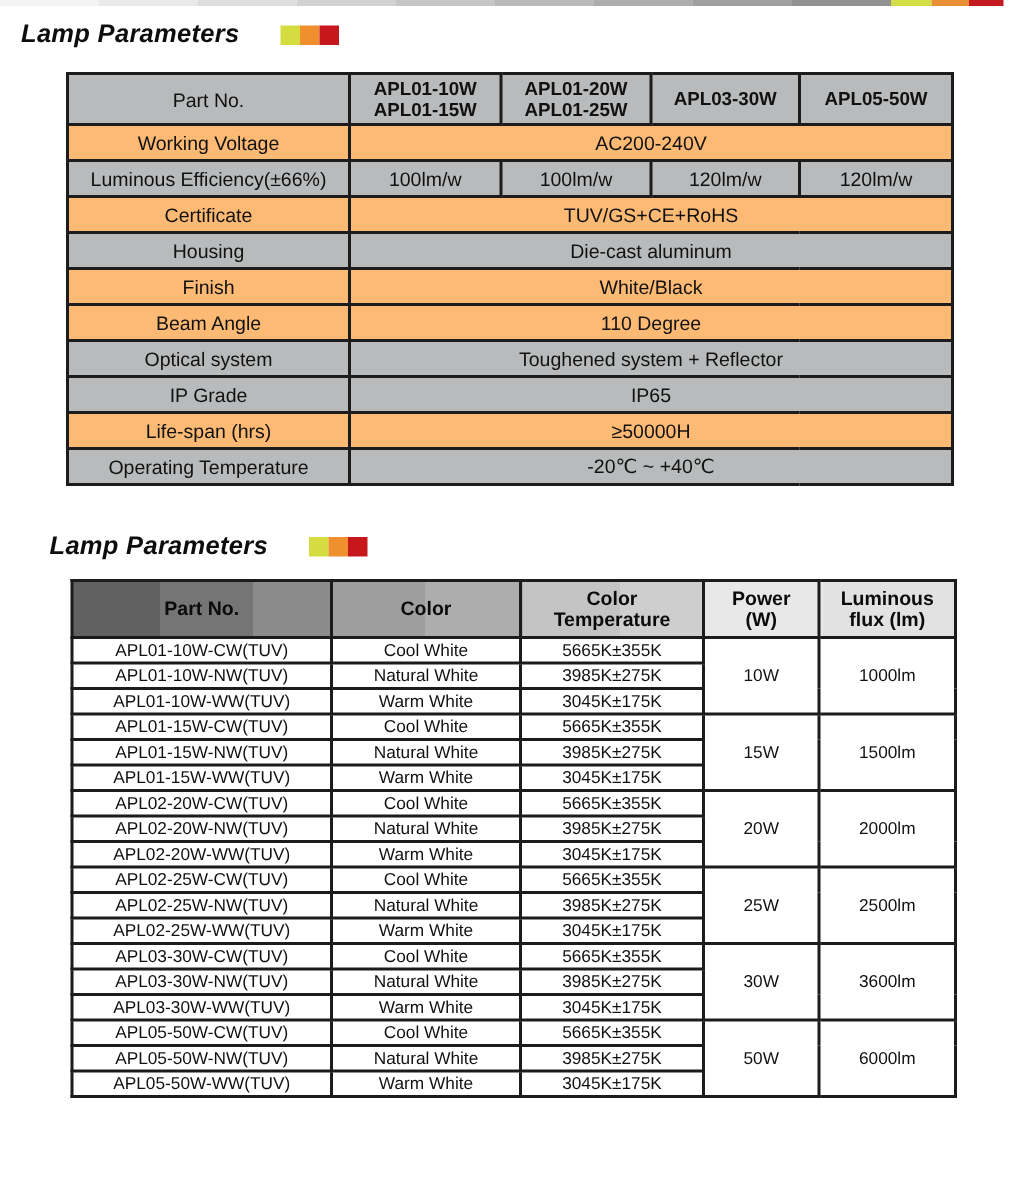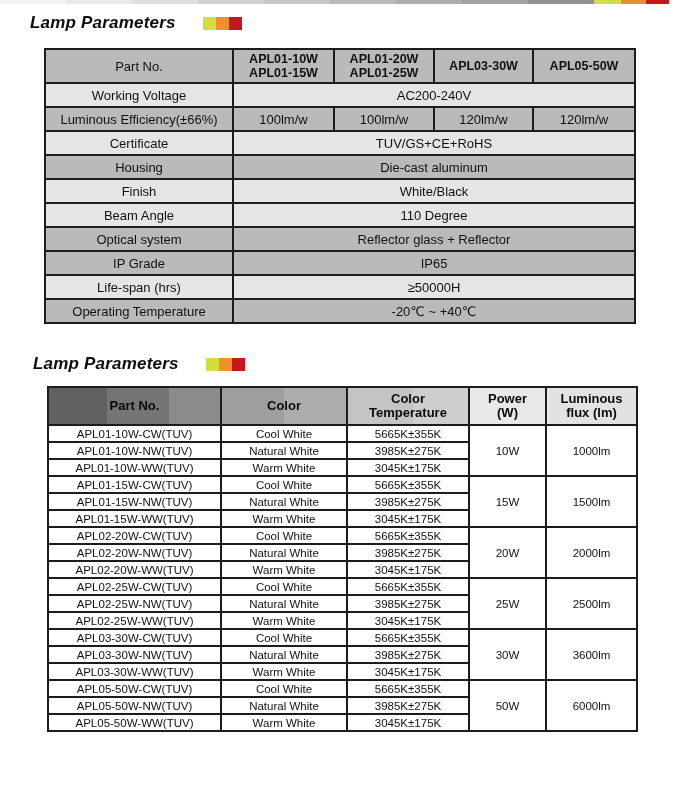--- a/index.html
+++ b/index.html
@@ -8,37 +8,37 @@
     font-family:"Liberation Sans","DejaVu Sans",sans-serif;
     color:#111;
     position:relative;
     overflow:hidden;
   }
   
   .top-strip{position:absolute;top:0;left:0;height:4px;display:flex;}
   .top-strip .seg{height:4px;}
 
   
-  .heading-row{display:flex;align-items:center;margin:13px 0 0 30px;height:20px;gap:11px;}
+  .heading-row{display:flex;align-items:center;margin:13px 0 0 14px;height:20px;gap:11px;}
   .heading-row.second{margin-top:30px;margin-left:33px;}
   .section-title{
     font-size:17px;font-weight:bold;font-style:italic;
     color:#0d0d0d;letter-spacing:0.2px;white-space:nowrap;
   }
   .tri-icon{display:flex;margin-left:16px;}
   .tri-icon .sq{width:13px;height:13px;display:block;}
 
   
   table{border-collapse:collapse;table-layout:fixed;}
   .t1{width:590px;margin:15px 0 0 44px;}
   .t1 td{
     border:2px solid #1c1c1c;
     text-align:center;vertical-align:middle;
     font-size:13px;height:22px;padding:0 2px;
-    background:#e5e5e5;color:#111;
+    background:#fdba74;color:#111;
   }
   .t1 tr.hdr td{height:32px;}
   .t1 td.models{font-size:12.5px;line-height:1.12;font-weight:bold;}
   .t1 td.shaded{background:#b8babb;}
 
   
   .t2{width:589px;margin:12px 0 0 47px;}
   .t2 td{
     border:2px solid #1c1c1c;
     text-align:center;vertical-align:middle;
@@ -128,21 +128,21 @@
       <tr>
         <td>Finish</td>
         <td colspan="4">White/Black</td>
       </tr>
       <tr>
         <td>Beam Angle</td>
         <td colspan="4">110 Degree</td>
       </tr>
       <tr>
         <td class="shaded">Optical system</td>
-        <td class="shaded" colspan="4">Reflector glass + Reflector</td>
+        <td class="shaded" colspan="4">Toughened system + Reflector</td>
       </tr>
       <tr>
         <td class="shaded">IP Grade</td>
         <td class="shaded" colspan="4">IP65</td>
       </tr>
       <tr>
         <td>Life-span (hrs)</td>
         <td colspan="4">≥50000H</td>
       </tr>
       <tr>

